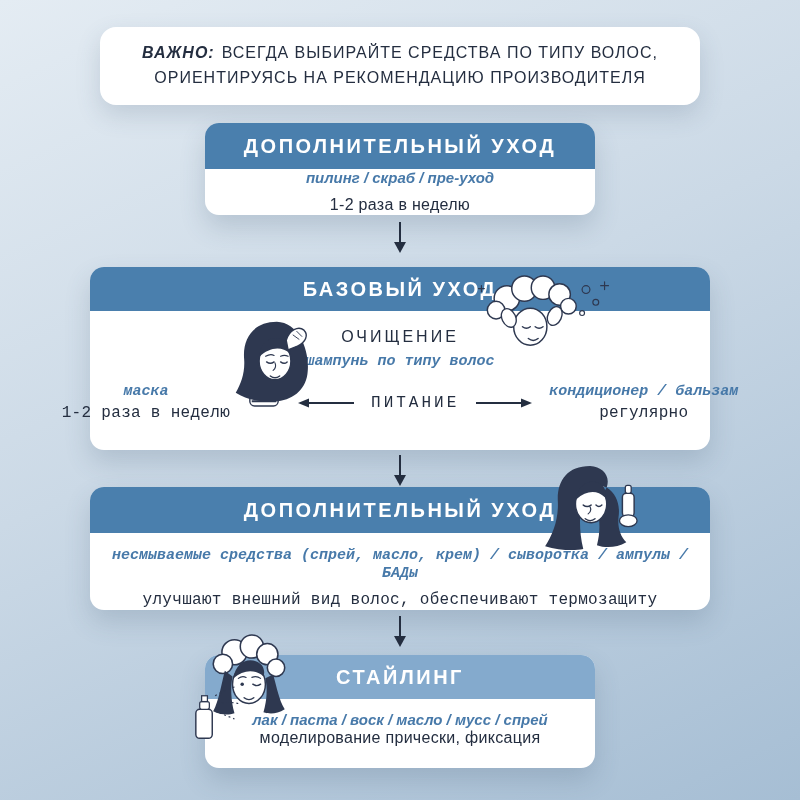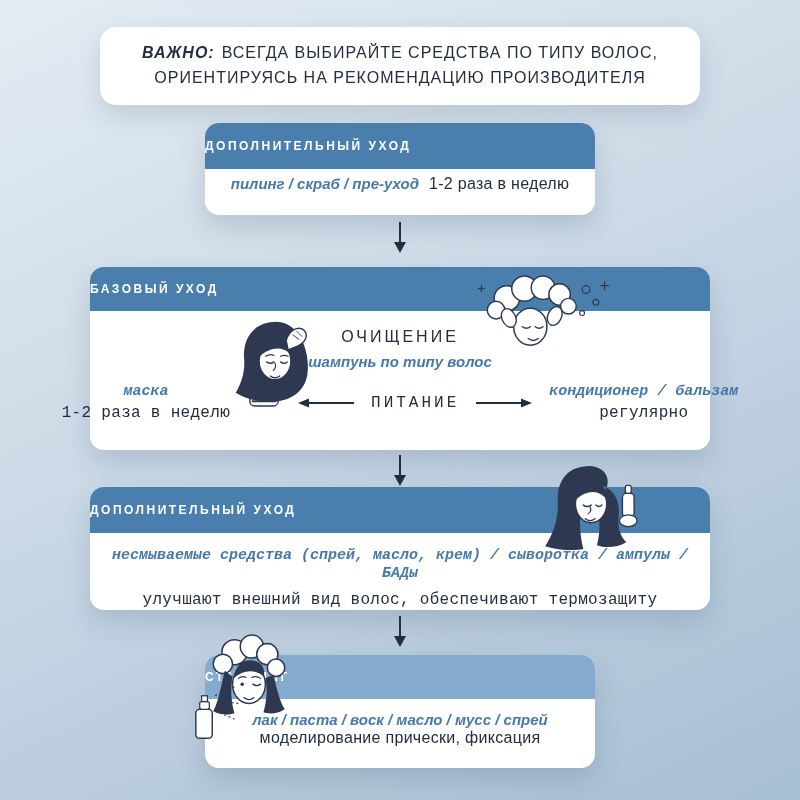--- a/index.html
+++ b/index.html
@@ -12,38 +12,38 @@
   .notice { position: absolute; left: 100px; top: 27px; width: 600px;
     background: #fff; border-radius: 16px; padding: 14px 32px; text-align: center;
     box-shadow: 0 10px 24px rgba(61,83,112,.18); color: var(--text-dark,#242e40); }
   .notice-line { display: block; font-size: 16px; letter-spacing: 1px; line-height: 1.55; }
   .notice-prefix { font-weight: bold; font-style: italic; margin-right: 7px; }
 
   .card { position: absolute; background: #fff; border-radius: 14px;
     box-shadow: 0 12px 26px rgba(61,83,112,.20); }
   .card-header { height: 44px; border-radius: 14px 14px 0 0;
     background: var(--header-blue,#4a7fad); color: #fff; display: flex;
-    align-items: center; justify-content: flex-start; font-weight: bold;
-    font-size: 12px; letter-spacing: 2.5px; }
+    align-items: center; justify-content: center; font-weight: bold;
+    font-size: 20px; letter-spacing: 2.5px; }
 
   .accent { color: var(--accent-blue,#4779a9); font-weight: bold; font-style: italic; font-size: 15px; }
   .plain { color: var(--text-dark,#242e40); font-size: 16px; letter-spacing: .3px; }
   .section-title { color: var(--text-dark,#242e40); font-size: 16px; letter-spacing: 3px; white-space: nowrap; }
 
   .card-pre-care { left: 205px; top: 123px; width: 390px; height: 92px; }
   .card-pre-care .card-header { height: 46px; }
-  .simple-row { height: 29px; display: flex; align-items: center; justify-content: center; gap: 10px; white-space: nowrap; }
+  .simple-row { height: 29px; display: flex; align-items: center; gap: 10px; white-space: nowrap; flex-direction: column; }
 
   .v-arrow { position: absolute; left: 392px; color: var(--text-dark,#242e40); }
   #arrow-1 { top: 222px; } #arrow-2 { top: 455px; } #arrow-3 { top: 616px; }
 
   .card-base-care { left: 90px; top: 267px; width: 620px; height: 183px; }
   .base-body { position: relative; height: 139px; }
   .cleansing { text-align: center; padding-top: 17px; }
-  .cleansing .accent { display: block; margin-top: 7px; }
+  .cleansing .accent { display: block; margin-top: 7px; font-family: Liberation Mono, monospace; }
   .nutrition-row { margin-top: 13px; display: flex; align-items: center; justify-content: center; gap: 17px; font-family: Liberation Mono, monospace; }
   .n-col { text-align: center; white-space: nowrap; }
   .n-col .accent { display: block; }
   .n-col .plain { display: block; margin-top: 4px; }
   .jar { color: var(--illustration-ink,#2e3850); transform: translateY(-7px); flex: none; }
   .h-arrow { color: var(--text-dark,#242e40); display: block; flex: none; }
 
   .illus { color: var(--illustration-ink,#2e3850); position: absolute; z-index: 2; }
   .illus-touch { left: 142px; top: 51px; width: 86px; height: 86px; }
   .illus-wash { right: 92px; top: 5px; width: 150px; height: 86px; }

